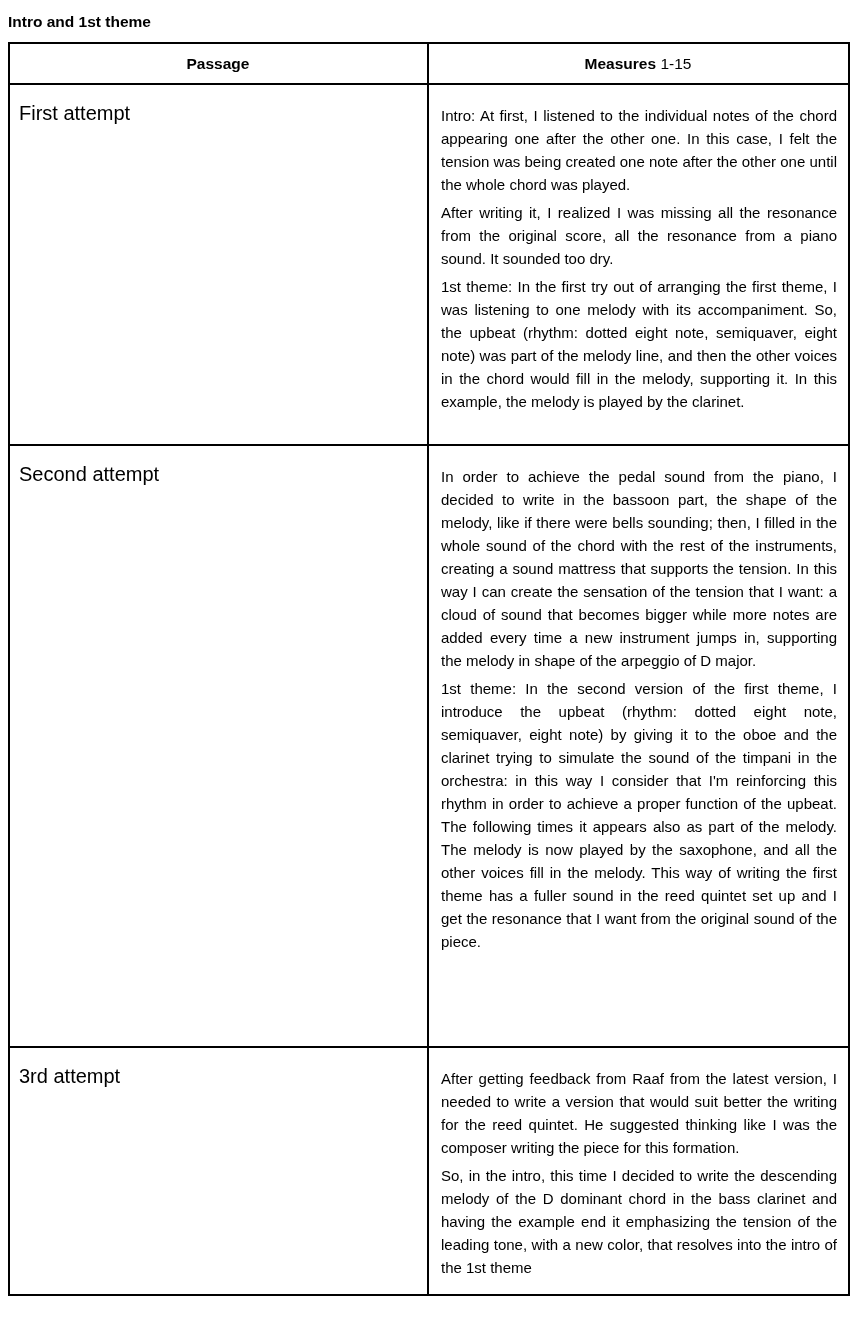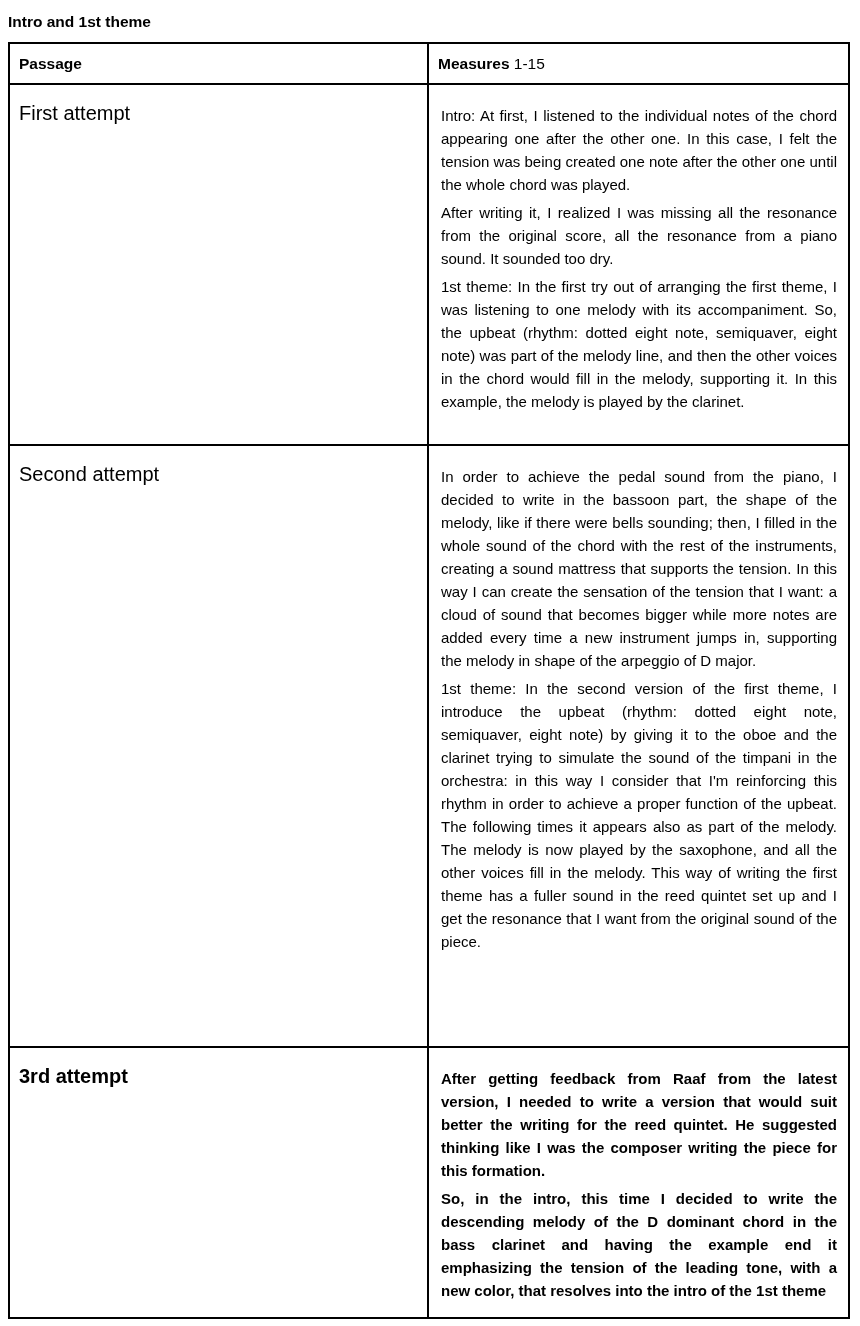--- a/index.html
+++ b/index.html
@@ -32,23 +32,23 @@
   col.c1 { width: 419px; }
   col.c2 { width: 421px; }
   th, td {
     border: 2px solid #000000;
     vertical-align: top;
     box-sizing: border-box;
   }
   tr.header-row { height: 41px; }
   tr.row-1 { height: 361px; }
   tr.row-2 { height: 602px; }
-  tr.row-3 { height: 231px; font-weight: bold; }
+  tr.row-3 { height: 231px; }
   th.hdr-cell {
-    text-align: left;
+    text-align: center;
     font-size: 15.5px;
     font-weight: bold;
     padding: 11px 10px 6px 9px;
     line-height: 18px;
   }
   th.hdr-cell .normal { font-weight: normal; margin-top: 12px; }
   td.label-cell {
     font-size: 20px;
     line-height: 23px;
     padding: 17px 10px 10px 9px;

